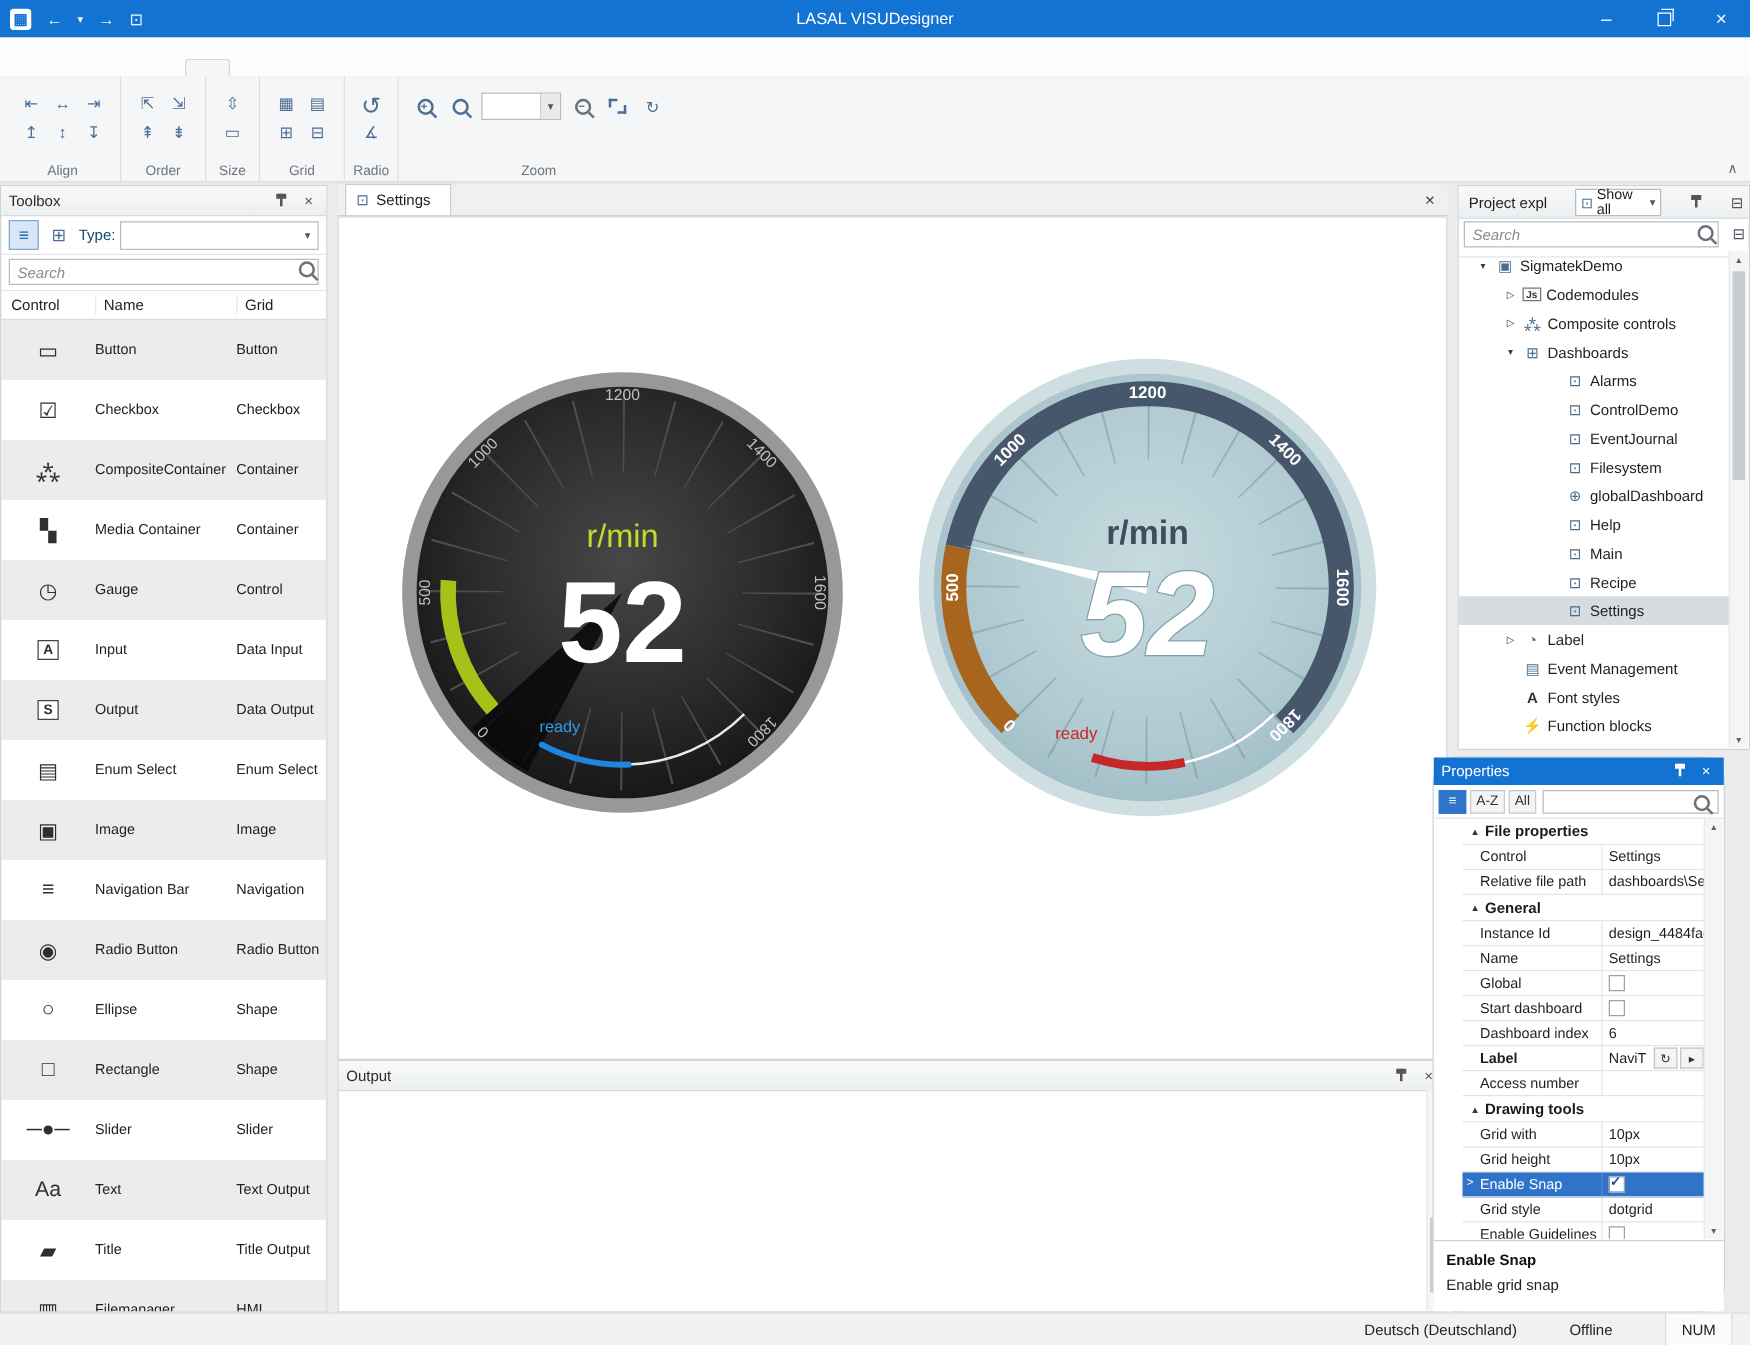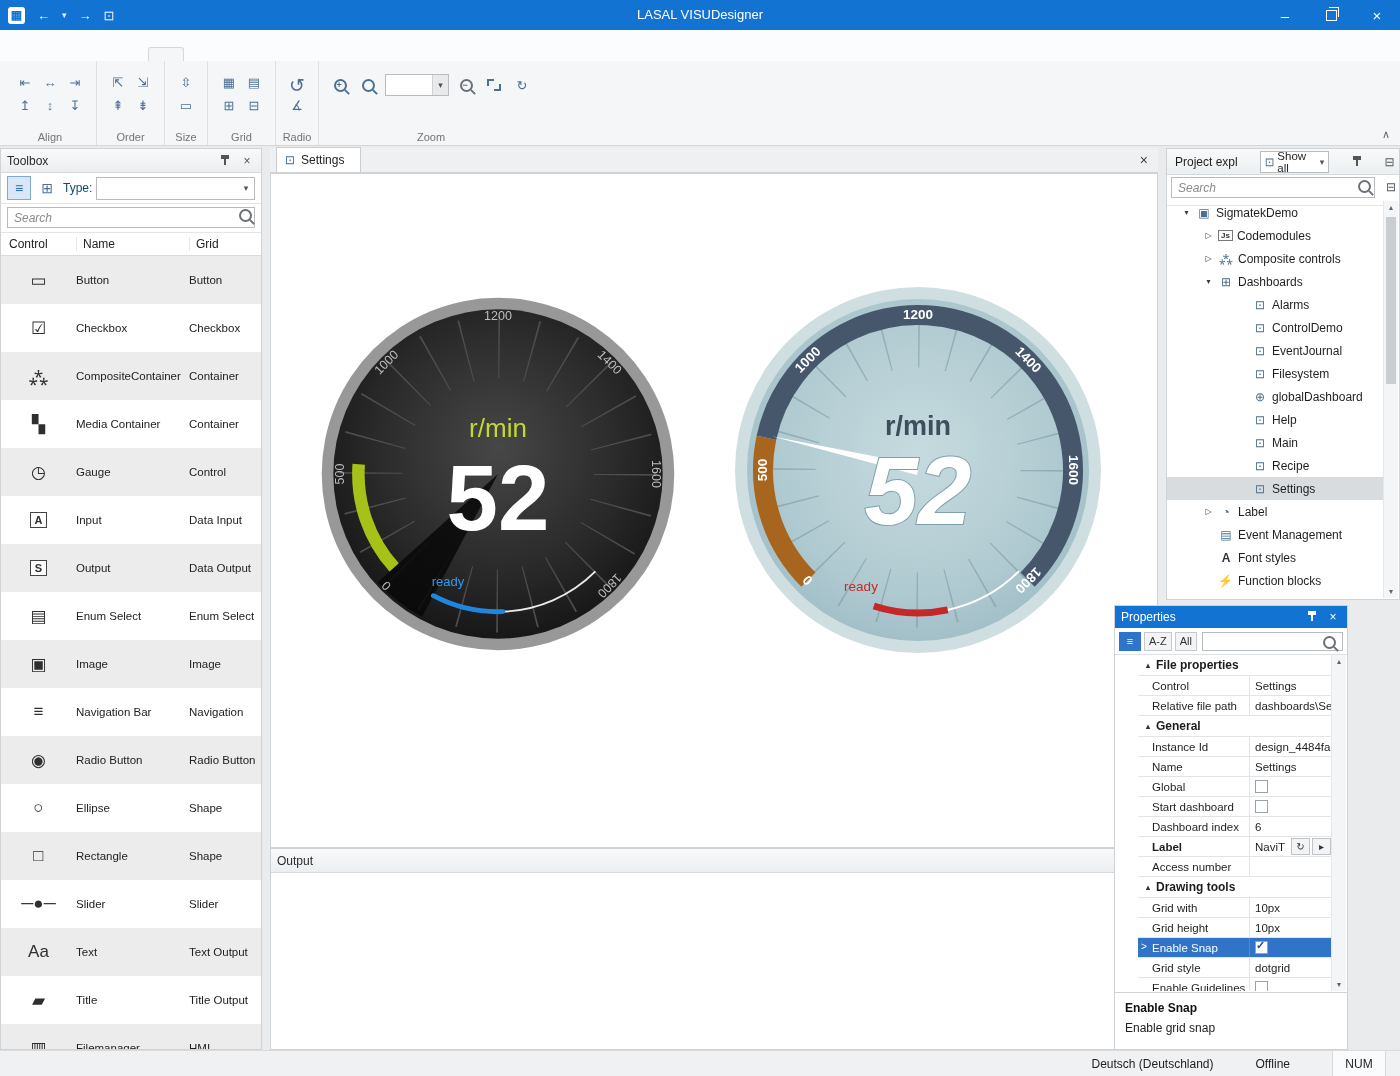--- a/index.html
+++ b/index.html
@@ -133,21 +133,21 @@
   .tree-row{height:23px;display:flex;align-items:center;gap:4px;font-size:12px;color:#1f1f1f;white-space:nowrap;box-sizing:border-box;}
   .tree-row.sel{background:#d8dcdf;}
   .tr-arrow{width:11px;text-align:center;font-size:8px;color:#3c3c3c;flex:none;}
   .tr-ic{width:16px;text-align:center;color:#4a6f8f;font-size:12px;flex:none;}
   .tr-ic.badge{border:1px solid #777;font-size:8px;font-weight:bold;color:#333;background:#fafafa;width:auto;padding:0 2px;}
   .tr-ic.letter{color:#333;font-weight:bold;}
   .tr-ic.green{color:#4ea31c;}
   .pr-scroll{top:52px;bottom:1px;right:1px;}
 
   
-  .props{left:1114px;top:605px;width:234px;bottom:26px;}
+  .props{left:1146px;top:605px;width:234px;bottom:26px;border-radius:21px;}
   .pp-head{height:22px;background:#1273d2;color:#fff;display:flex;align-items:center;gap:5px;padding:0 6px;}
   .pp-head .ptitle{flex:1;font-size:12px;color:#fff;}
   .pp-head .hbtn{color:#fff;}
   .pp-toolbar{height:26px;display:flex;align-items:center;gap:3px;padding:0 4px;border-bottom:1px solid #dfe2e5;}
   .ppt-btn{height:19px;min-width:22px;display:flex;align-items:center;justify-content:center;font-size:11px;border:1px solid #c6cace;background:#f2f4f6;padding:0 4px;color:#333;box-sizing:border-box;}
   .ppt-btn.active{background:#2f74c9;color:#fff;border-color:#2f74c9;}
   .pp-search{flex:1;margin-left:2px;}
   .pp-search input{height:19px;padding-right:20px;}
   .pp-search .ic-mag{top:4px;right:7px;}
   .p-grid{position:absolute;top:49px;bottom:58px;left:0;right:14px;overflow:hidden;padding-left:23px;}

